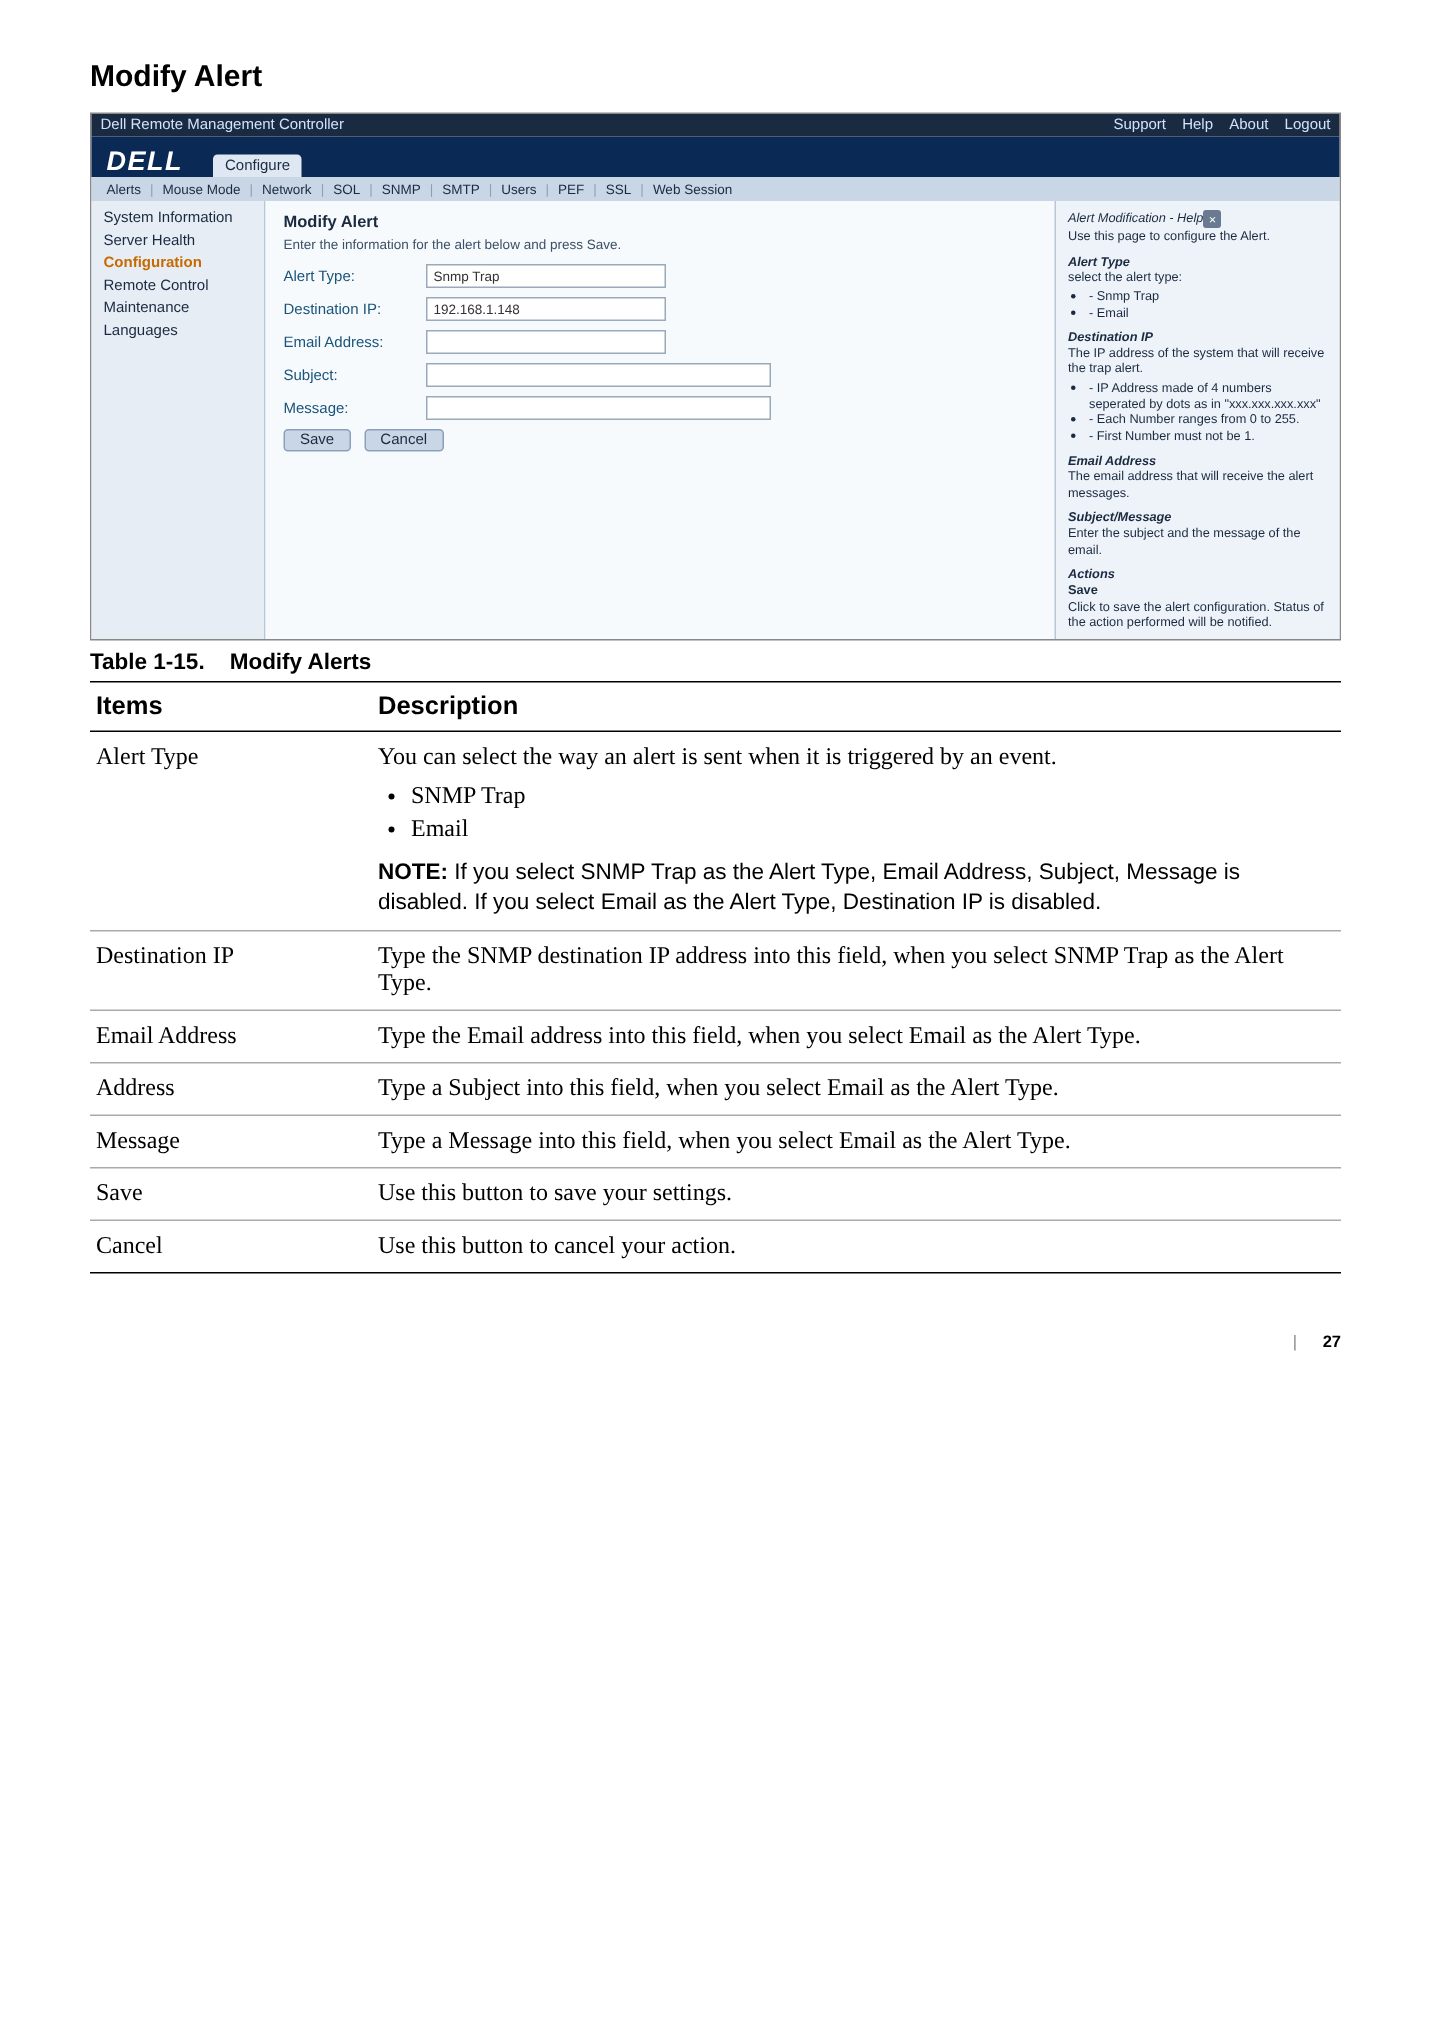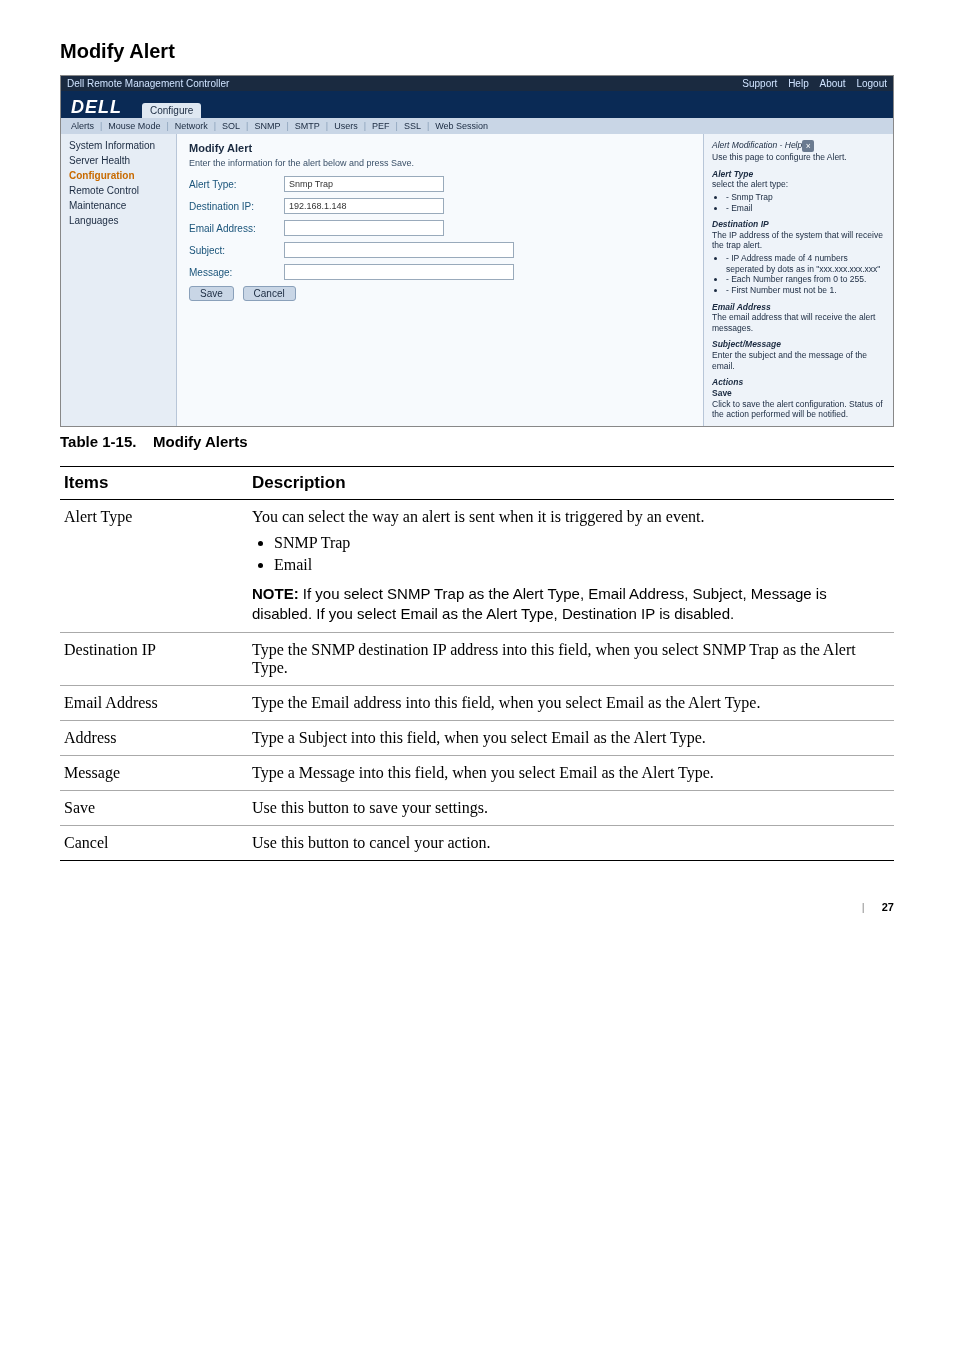--- a/index.html
+++ b/index.html
@@ -117,21 +117,21 @@
 
   
   .table-caption {
     margin-top: 6px;
     font-size: 15px;
   }
   .table-caption b { font-weight: bold; }
   .maintable {
     width:100%;
     border-collapse: collapse;
-    margin-top: 16px;
+    margin-top: 4px;
     font-size: 16px;
     font-family: Georgia, 'Times New Roman', serif;
   }
   .maintable thead th {
     text-align:left;
     border-top: 1px solid #000;
     border-bottom: 1px solid #000;
     padding: 6px 4px;
     font-family: Arial, Helvetica, sans-serif;
     font-size: 17px;

